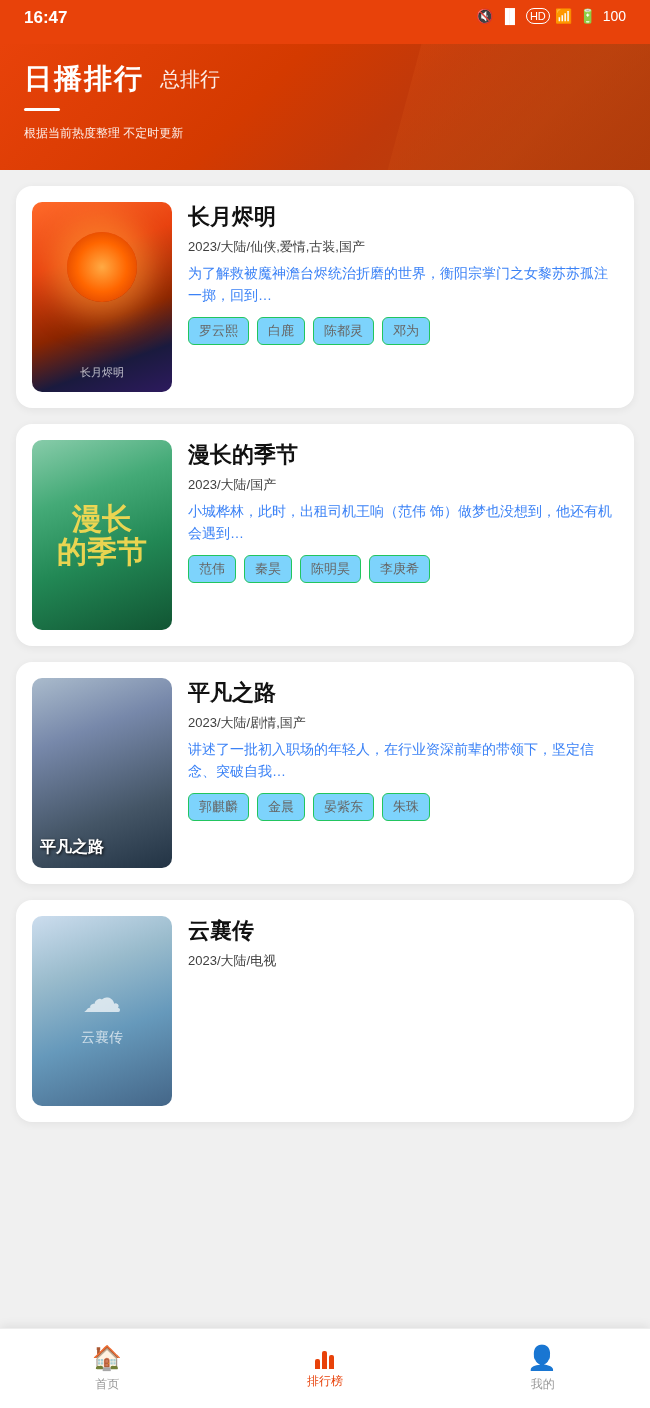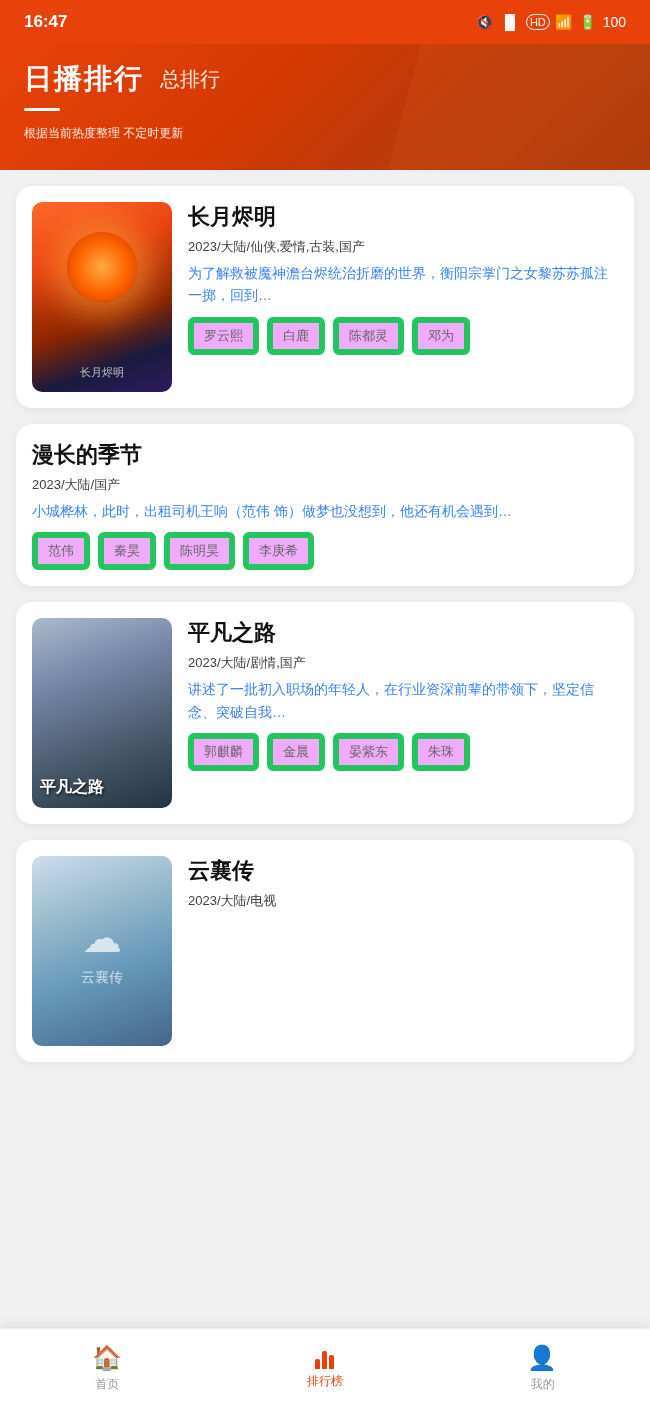--- a/index.html
+++ b/index.html
@@ -10,22 +10,22 @@
       font-family: -apple-system, 'PingFang SC', 'Hiragino Sans GB', 'Microsoft YaHei', sans-serif;
       background: #f5f5f5;
       overflow-x: hidden;
     }
 
     
     .status-bar {
       background: #e8420a;
       display: flex;
       justify-content: space-between;
-      align-items: center;
-      padding: 0 24px;
+      align-items: flex-start;
+      padding: 8px 24px;
       height: 44px;
     }
     .status-time {
       color: white;
       font-size: 17px;
       font-weight: 600;
     }
     .status-icons {
       display: flex;
       align-items: center;
@@ -185,22 +185,22 @@
       -webkit-box-orient: vertical;
       overflow: hidden;
     }
     .card-tags {
       display: flex;
       flex-wrap: wrap;
       gap: 8px;
       margin-top: 4px;
     }
     .card-tag {
-      background: #f0abfc;
-      border: 6px solid #22c55e;
+      background: #7dd3fc;
+      border: 1px solid #22c55e;
       border-radius: 6px;
       padding: 4px 10px;
       font-size: 13px;
       color: #666;
     }
 
     
     .bottom-nav {
       position: fixed;
       bottom: 0;
@@ -288,20 +288,27 @@
       <div class="card-tags">
         <span class="card-tag">罗云熙</span>
         <span class="card-tag">白鹿</span>
         <span class="card-tag">陈都灵</span>
         <span class="card-tag">邓为</span>
       </div>
     </div>
   </div>
 
   <div class="card">
+    <div class="card-poster poster-2">
+      <div class="poster-2-inner">
+        <div style="text-align:center;">
+          <div style="font-size:30px;color:rgba(255,220,80,0.9);font-weight:700;line-height:1.1;">漫长<br>的季节</div>
+        </div>
+      </div>
+    </div>
     <div class="card-info">
       <span class="card-title">漫长的季节</span>
       <span class="card-meta">2023/大陆/国产</span>
       <span class="card-desc">小城桦林，此时，出租司机王响（范伟 饰）做梦也没想到，他还有机会遇到…</span>
       <div class="card-tags">
         <span class="card-tag">范伟</span>
         <span class="card-tag">秦昊</span>
         <span class="card-tag">陈明昊</span>
         <span class="card-tag">李庚希</span>
       </div>

